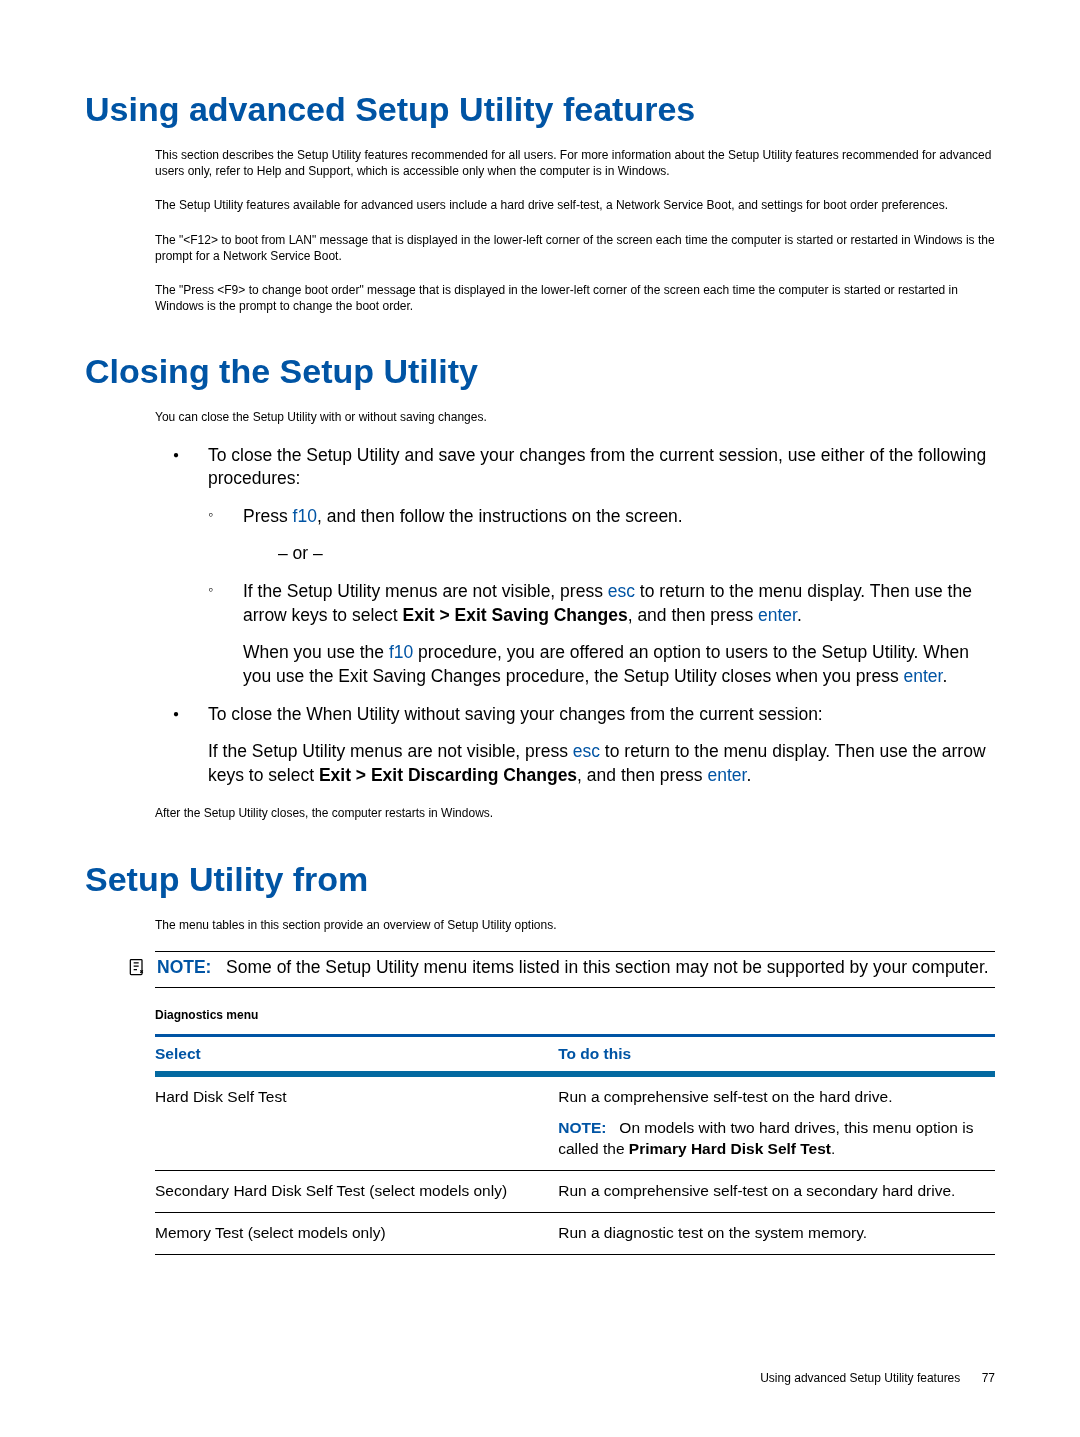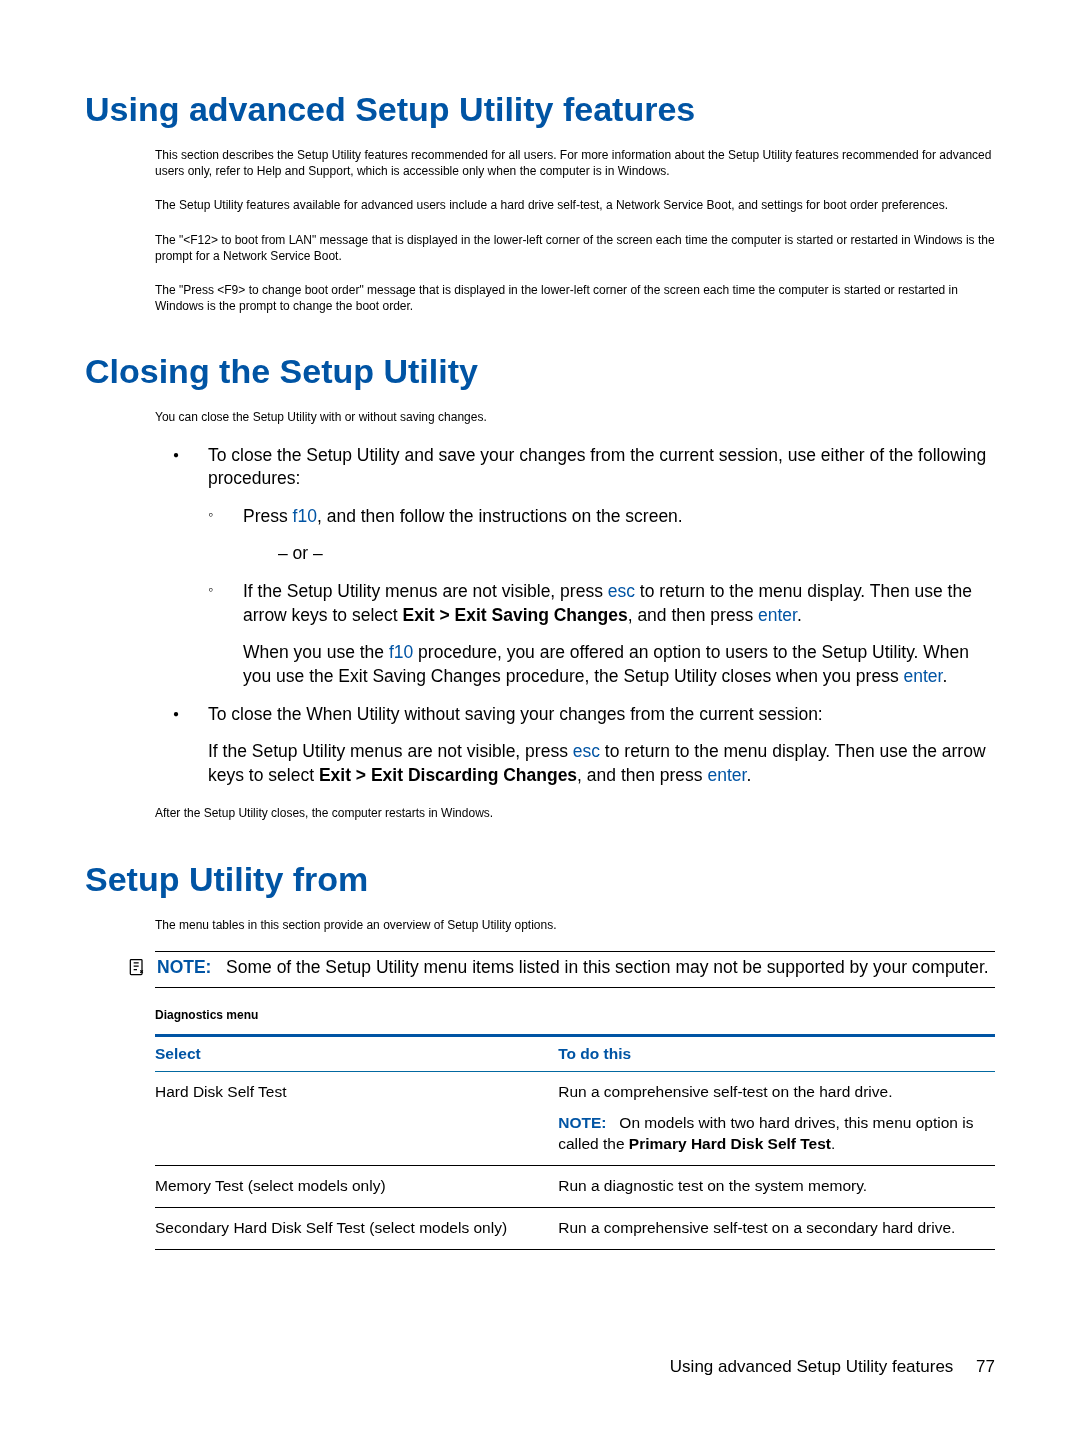--- a/index.html
+++ b/index.html
@@ -103,40 +103,40 @@
   table.diag {
     width: 100%;
     border-collapse: collapse;
     font-size: 15.5px;
   }
   table.diag thead th {
     color: #0054a4;
     font-weight: 700;
     text-align: left;
     border-top: 3px solid #0054a4;
-    border-bottom: 1px solid #0369a1;
+    border-bottom: 6px solid #0369a1;
     padding: 8px 4px 8px 0;
   }
   table.diag tbody td {
     border-bottom: 1px solid #000;
     padding: 10px 4px 10px 0;
     vertical-align: top;
     line-height: 1.35;
   }
   table.diag th:first-child, table.diag td:first-child {
     width: 48%;
   }
   .cell-note {
     margin-top: 10px;
   }
   .footer {
     position: absolute;
-    bottom: 60px;
+    bottom: 52px;
     right: 85px;
-    font-size: 17px;
+    font-size: 12px;
   }
   .footer .pn { margin-left: 18px; }
   .or-dash {
     margin: 14px 0 14px 35px;
     font-size: 17.5px;
   }
   .section-gap { margin-top: 38px; }
 </style>
 </head>
 <body>
@@ -214,26 +214,26 @@
           <td>Hard Disk Self Test</td>
           <td>
             <div>Run a comprehensive self-test on the hard drive.</div>
             <div class="cell-note">
               <span class="note-label">NOTE:</span>
               <span>&nbsp;&nbsp;</span><span>On models with two hard drives, this menu option is called the </span><span class="bold">Primary Hard Disk Self Test</span><span>.</span>
             </div>
           </td>
         </tr>
         <tr>
+          <td>Secondary Hard Disk Self Test (select models only)</td>
+          <td>Run a comprehensive self-test on a secondary hard drive.</td>
+        </tr>
+        <tr>
           <td>Memory Test (select models only)</td>
           <td>Run a diagnostic test on the system memory.</td>
-        </tr>
-        <tr>
-          <td>Secondary Hard Disk Self Test (select models only)</td>
-          <td>Run a comprehensive self-test on a secondary hard drive.</td>
         </tr>
       </tbody>
     </table>
   </div>
 
 </div>
 
 <div class="footer">
   <span>Using advanced Setup Utility features</span>
   <span class="pn">77</span>

